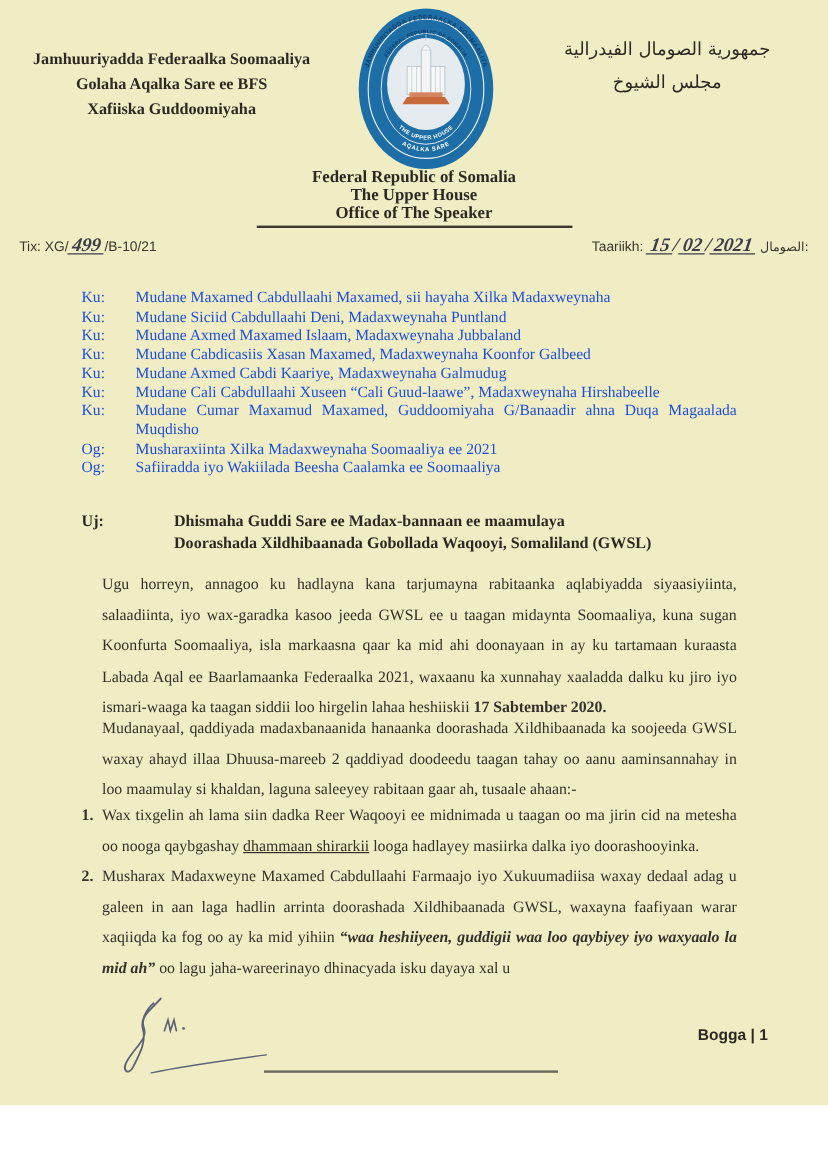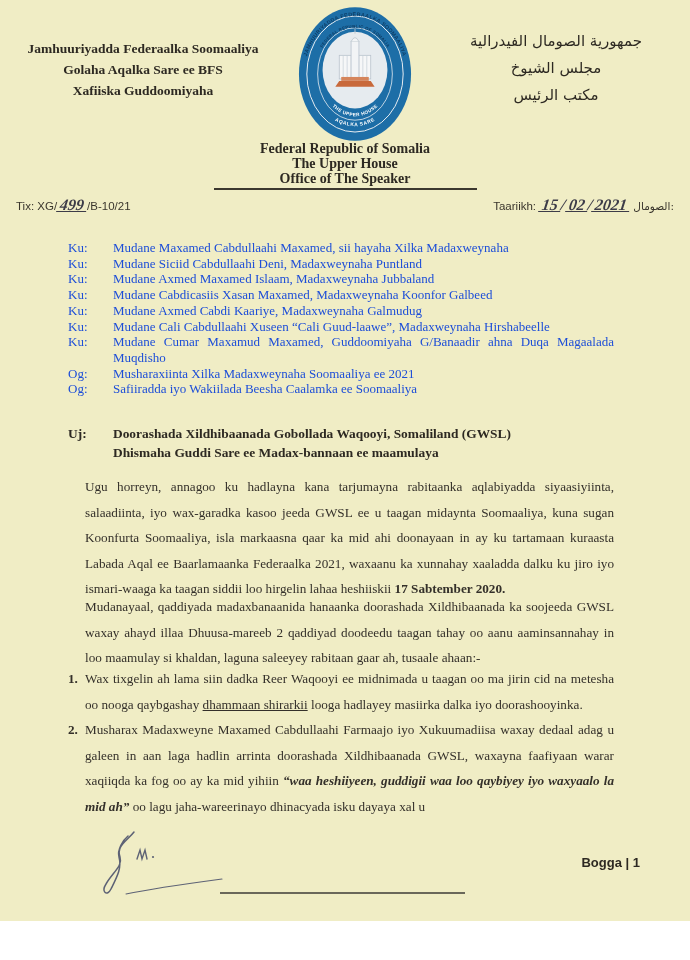--- a/index.html
+++ b/index.html
@@ -43,21 +43,21 @@
   .hand-u{ border-bottom:1.3px solid var(--hand_ink); padding:0 3px; }
   .ref-right .ar{ font-family:"DejaVu Sans", sans-serif; font-size:10.5px; margin-right:4px;}
   
   .recipients{ position:absolute; top:240px; left:68px; right:76px;
     font-size:13px; line-height:15.7px; color:#1d4ed8;}
   .rrow{ display:grid; grid-template-columns:45px 1fr; }
   .rrow .rtext{ text-align:justify; }
   
   .subject{ position:absolute; top:424px; left:68px; right:76px;
     display:grid; grid-template-columns:45px 1fr;
-    font-weight:bold; font-size:13.4px; line-height:19px; color:var(--ink_dark);}
+    font-weight:bold; font-size:13.4px; line-height:19px; color:var(--ink_dark);gap:32px;}
   
   .para{ position:absolute; left:85px; right:76px; text-align:justify;
     font-size:13.2px; line-height:25.5px; }
   #p1{ top:474px; } #p2{ top:594px; }
   .list{ position:absolute; top:666px; left:68px; right:76px;
     font-size:13.2px; line-height:25.5px; }
   .li{ display:flex; }
   .li .num{ flex:0 0 17px; width:17px; font-weight:bold; }
   .li .litext{ flex:1; text-align:justify; }
   .seg-n{} .seg-b{ font-weight:bold; }
@@ -117,21 +117,20 @@
       </text>
       <text font-size="5" font-family="Liberation Sans, sans-serif" font-weight="bold" letter-spacing="0.6" fill="#ffffff">
         <textPath href="#arcBot2" startOffset="50%" text-anchor="middle">AQALKA SARE</textPath>
       </text>
     </svg>
   </div>
 
   <div class="hdr-arabic">
     <div>جمهورية الصومال الفيدرالية</div>
     <div>مجلس الشيوخ</div>
-    <div>مكتب الرئيس</div>
   </div>
 
   <div class="hdr-center">
     <div>Federal Republic of Somalia</div>
     <div>The Upper House</div>
     <div>Office of The Speaker</div>
   </div>
   <div class="hdr-rule"></div>
 
   <div class="ref-row">
@@ -180,22 +179,22 @@
       </div>
     <div class="rrow">
         <span>Og:</span>
         <span class="rtext">Safiiradda iyo Wakiilada Beesha Caalamka ee Soomaaliya</span>
       </div>
   </div>
 
   <div class="subject">
     <span>Uj:</span>
     <span>
+      <div>Dhismaha Guddi Sare ee Madax-bannaan ee maamulaya</div>
       <div>Doorashada Xildhibaanada Gobollada Waqooyi, Somaliland (GWSL)</div>
-      <div>Dhismaha Guddi Sare ee Madax-bannaan ee maamulaya</div>
     </span>
   </div>
 
   <div id="p1" class="para"><span class="seg-n">Ugu horreyn, annagoo ku hadlayna kana tarjumayna rabitaanka aqlabiyadda siyaasiyiinta, salaadiinta, iyo wax-garadka kasoo jeeda GWSL ee u taagan midaynta Soomaaliya, kuna sugan Koonfurta Soomaaliya, isla markaasna qaar ka mid ahi doonayaan in ay ku tartamaan kuraasta Labada Aqal ee Baarlamaanka Federaalka 2021, waxaanu ka xunnahay xaaladda dalku ku jiro iyo ismari-waaga ka taagan siddii loo hirgelin lahaa heshiiskii </span><span class="seg-b">17 Sabtember 2020.</span></div>
   <div id="p2" class="para"><span class="seg-n">Mudanayaal, qaddiyada madaxbanaanida hanaanka doorashada Xildhibaanada ka soojeeda GWSL waxay ahayd illaa Dhuusa-mareeb 2 qaddiyad doodeedu taagan tahay oo aanu aaminsannahay in loo maamulay si khaldan, laguna saleeyey rabitaan gaar ah, tusaale ahaan:-</span></div>
 
   <div class="list">
     <div class="li">
       <span class="num">1.</span>
       <span class="litext"><span class="seg-n">Wax tixgelin ah lama siin dadka Reer Waqooyi ee midnimada u taagan oo ma jirin cid na metesha oo nooga qaybgashay </span><span class="seg-u">dhammaan shirarkii</span><span class="seg-n"> looga hadlayey masiirka dalka iyo doorashooyinka.</span></span>

